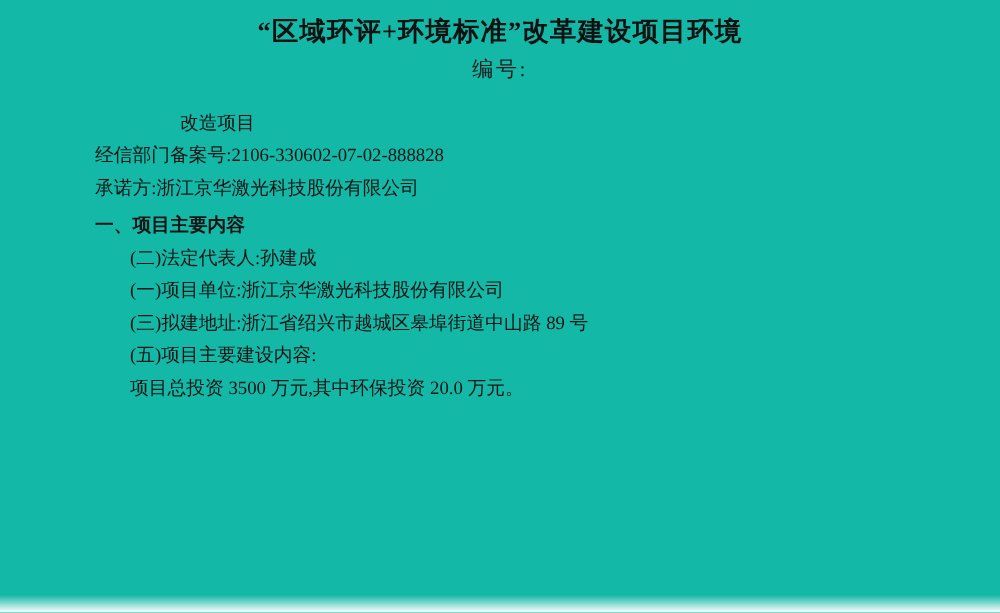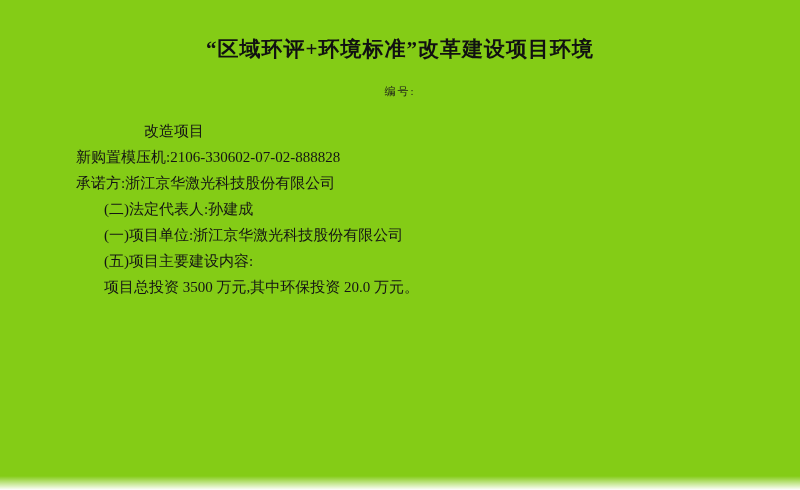--- a/index.html
+++ b/index.html
@@ -11,40 +11,40 @@
     height: 490px;
     background: #ffffff;
     font-family: "Liberation Serif", "DejaVu Serif", serif;
     color: #1a1a1a;
     overflow: hidden;
   }
   .page {
     position: relative;
     width: 800px;
     height: 490px;
-    background: #84cc16;
+    background: #14b8a6;
     box-sizing: border-box;
-    padding: 28px 60px 0 60px;
+    padding: 4px 60px 0 60px;
     overflow: hidden;
   }
   .title-block {
     text-align: center;
     margin: 6px 0 0 0;
   }
   .title-line {
     font-size: 21px;
     font-weight: bold;
     letter-spacing: 1px;
     line-height: 30px;
     color: #111;
   }
   .code-line {
     text-align: center;
-    font-size: 11px;
-    margin-top: 20px;
+    font-size: 17px;
+    margin-top: 4px;
     letter-spacing: 2px;
     color: #1a1a1a;
   }
   .body-block {
     margin-top: 20px;
     font-size: 15px;
     line-height: 24px;
     color: #141414;
   }
   .para {
@@ -86,29 +86,31 @@
     <div class="title-line">“区域环评+环境标准”改革建设项目环境</div>
   </div>
 
   <div class="code-line">编号:</div>
 
   <div class="body-block">
 
     <div class="para proj-name-cont">改造项目</div>
 
     <div class="para label-row">
-      <span>新购置模压机:</span><span>2106-330602-07-02-888828</span>
+      <span>经信部门备案号:</span><span>2106-330602-07-02-888828</span>
     </div>
 
     <div class="para label-row">
       <span>承诺方:</span><span>浙江京华激光科技股份有限公司</span>
     </div>
 
+    <div class="section-head">一、项目主要内容</div>
 
     <div class="para indent-2">(二)法定代表人:孙建成</div>
     <div class="para indent-2">(一)项目单位:浙江京华激光科技股份有限公司</div>
+    <div class="para indent-2 block-just">(三)拟建地址:浙江省绍兴市越城区皋埠街道中山路 89 号</div>
     <div class="para indent-2">(五)项目主要建设内容:</div>
     <div class="para indent-2">项目总投资 3500 万元,其中环保投资 20.0 万元。</div>
 
   </div>
 
   <div class="bottom-fade"></div>
 </div>
 
 </body></html>

